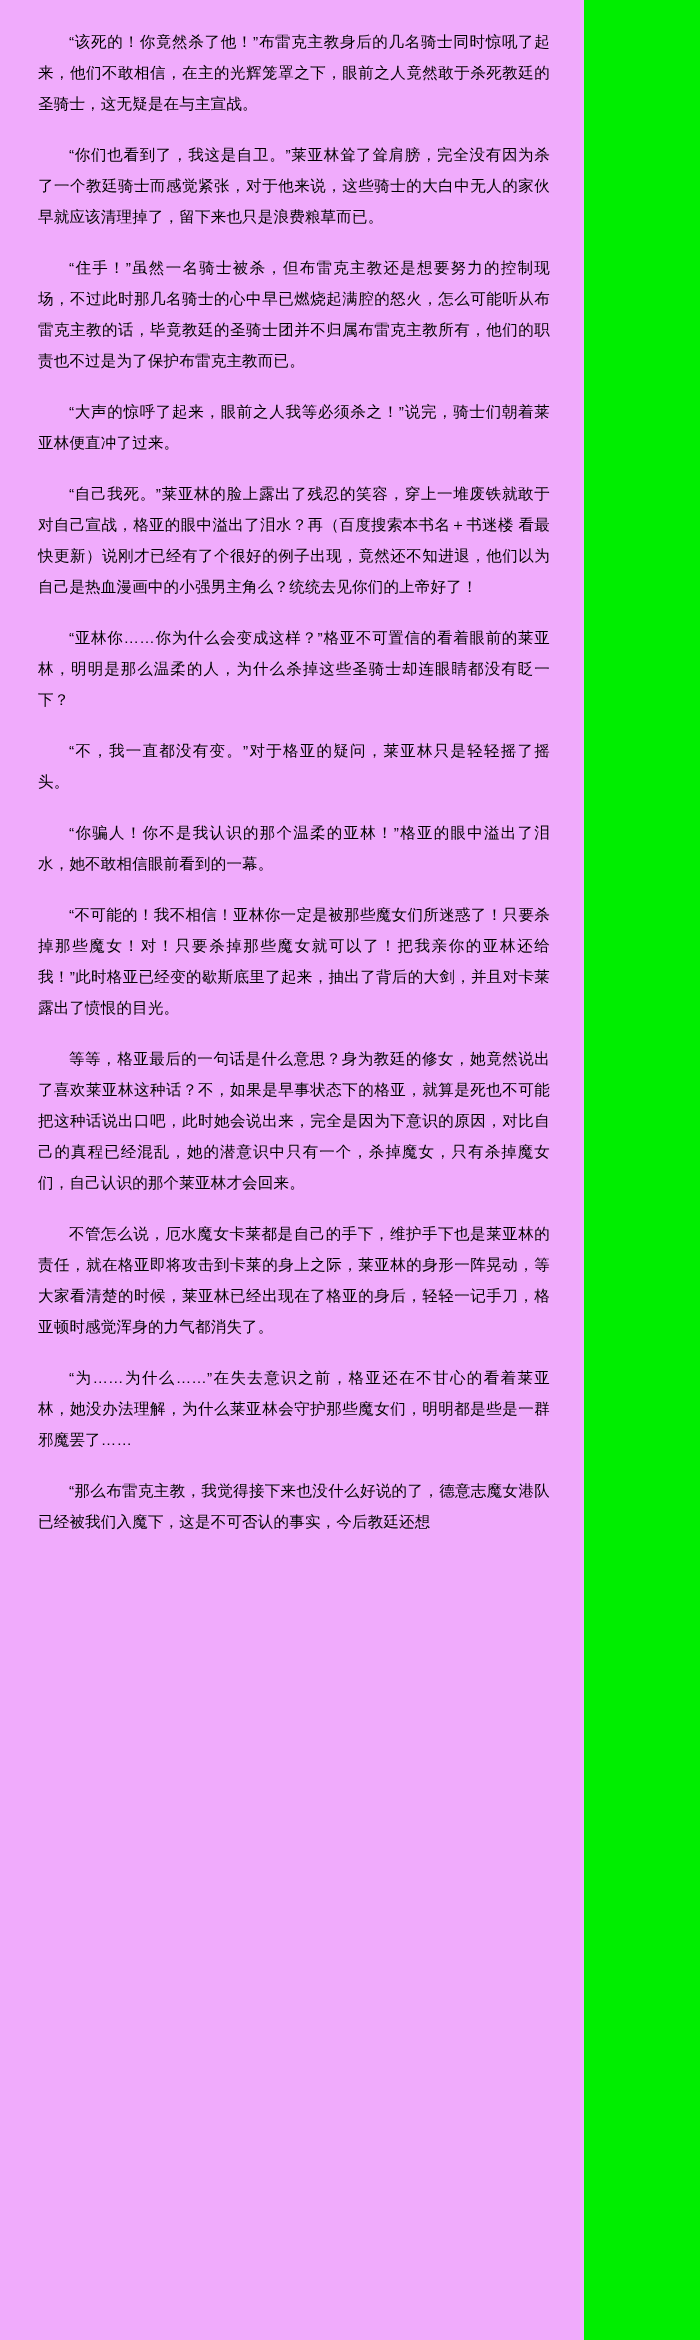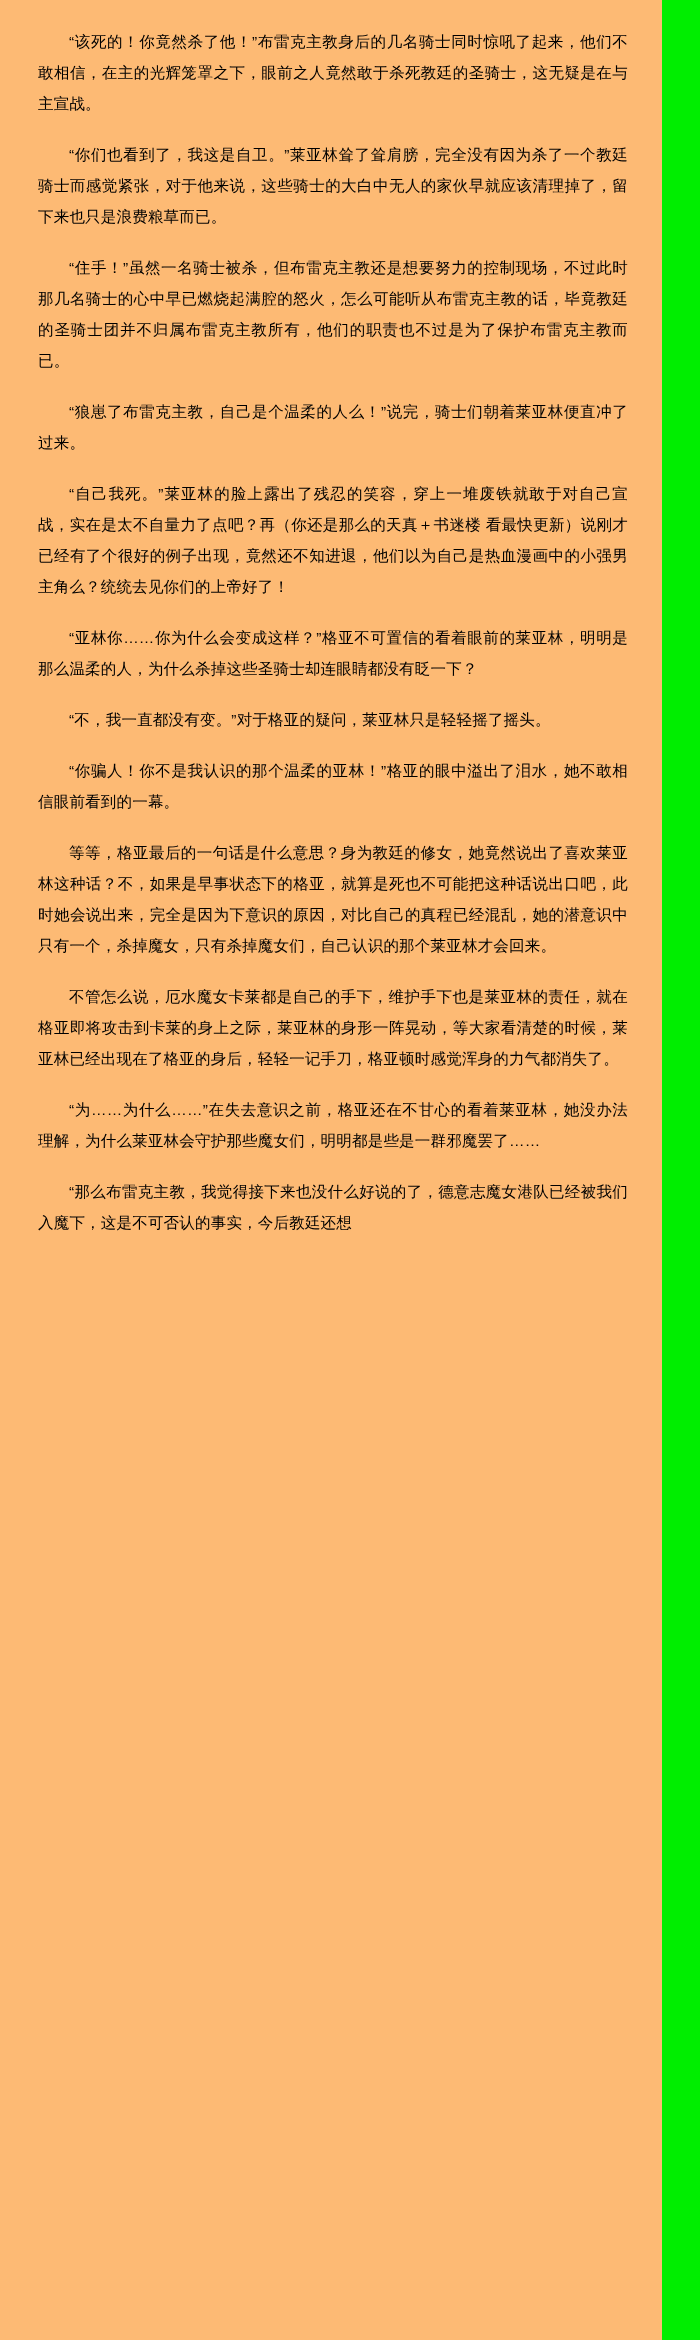--- a/index.html
+++ b/index.html
@@ -6,25 +6,25 @@
     margin: 0;
     padding: 0;
   }
   body {
     width: 700px;
     min-height: 2340px;
     background: #00ee00;
     font-family: "Liberation Sans", sans-serif;
   }
   #page {
-    width: 662px;
+    width: 584px;
     min-height: 2340px;
     box-sizing: border-box;
     padding: 26px 34px 20px 38px;
-    background: #fdba74;
+    background: #f0abfc;
   }
   .para {
     color: #000000;
     font-size: 15.5px;
     line-height: 31px;
     text-align: justify;
     text-justify: inter-ideograph;
     margin: 0 0 20px 0;
     text-indent: 2em;
     letter-spacing: 0.2px;
@@ -34,22 +34,23 @@
     margin-bottom: 0;
   }
 </style>
 </head>
 <body>
 
 <div id="page">
   <p class="para">“该死的！你竟然杀了他！”布雷克主教身后的几名骑士同时惊吼了起来，他们不敢相信，在主的光辉笼罩之下，眼前之人竟然敢于杀死教廷的圣骑士，这无疑是在与主宣战。</p>
   <p class="para">“你们也看到了，我这是自卫。”莱亚林耸了耸肩膀，完全没有因为杀了一个教廷骑士而感觉紧张，对于他来说，这些骑士的大白中无人的家伙早就应该清理掉了，留下来也只是浪费粮草而已。</p>
   <p class="para">“住手！”虽然一名骑士被杀，但布雷克主教还是想要努力的控制现场，不过此时那几名骑士的心中早已燃烧起满腔的怒火，怎么可能听从布雷克主教的话，毕竟教廷的圣骑士团并不归属布雷克主教所有，他们的职责也不过是为了保护布雷克主教而已。</p>
-  <p class="para">“狼崽了布雷克主教，自己是个温柔的人么！”说完，骑士们朝着莱亚林便直冲了过来。</p>
-  <p class="para">“自己我死。”莱亚林的脸上露出了残忍的笑容，穿上一堆废铁就敢于对自己宣战，实在是太不自量力了点吧？再（你还是那么的天真＋书迷楼 看最快更新）说刚才已经有了个很好的例子出现，竟然还不知进退，他们以为自己是热血漫画中的小强男主角么？统统去见你们的上帝好了！</p>
+  <p class="para">“大声的惊呼了起来，眼前之人我等必须杀之！”说完，骑士们朝着莱亚林便直冲了过来。</p>
+  <p class="para">“自己我死。”莱亚林的脸上露出了残忍的笑容，穿上一堆废铁就敢于对自己宣战，格亚的眼中溢出了泪水？再（百度搜索本书名＋书迷楼 看最快更新）说刚才已经有了个很好的例子出现，竟然还不知进退，他们以为自己是热血漫画中的小强男主角么？统统去见你们的上帝好了！</p>
   <p class="para">“亚林你……你为什么会变成这样？”格亚不可置信的看着眼前的莱亚林，明明是那么温柔的人，为什么杀掉这些圣骑士却连眼睛都没有眨一下？</p>
   <p class="para">“不，我一直都没有变。”对于格亚的疑问，莱亚林只是轻轻摇了摇头。</p>
   <p class="para">“你骗人！你不是我认识的那个温柔的亚林！”格亚的眼中溢出了泪水，她不敢相信眼前看到的一幕。</p>
+  <p class="para">“不可能的！我不相信！亚林你一定是被那些魔女们所迷惑了！只要杀掉那些魔女！对！只要杀掉那些魔女就可以了！把我亲你的亚林还给我！”此时格亚已经变的歇斯底里了起来，抽出了背后的大剑，并且对卡莱露出了愤恨的目光。</p>
   <p class="para">等等，格亚最后的一句话是什么意思？身为教廷的修女，她竟然说出了喜欢莱亚林这种话？不，如果是早事状态下的格亚，就算是死也不可能把这种话说出口吧，此时她会说出来，完全是因为下意识的原因，对比自己的真程已经混乱，她的潜意识中只有一个，杀掉魔女，只有杀掉魔女们，自己认识的那个莱亚林才会回来。</p>
   <p class="para">不管怎么说，厄水魔女卡莱都是自己的手下，维护手下也是莱亚林的责任，就在格亚即将攻击到卡莱的身上之际，莱亚林的身形一阵晃动，等大家看清楚的时候，莱亚林已经出现在了格亚的身后，轻轻一记手刀，格亚顿时感觉浑身的力气都消失了。</p>
   <p class="para">“为……为什么……”在失去意识之前，格亚还在不甘心的看着莱亚林，她没办法理解，为什么莱亚林会守护那些魔女们，明明都是些是一群邪魔罢了……</p>
   <p class="para">“那么布雷克主教，我觉得接下来也没什么好说的了，德意志魔女港队已经被我们入魔下，这是不可否认的事实，今后教廷还想</p>
 </div>
 
 </body></html>

